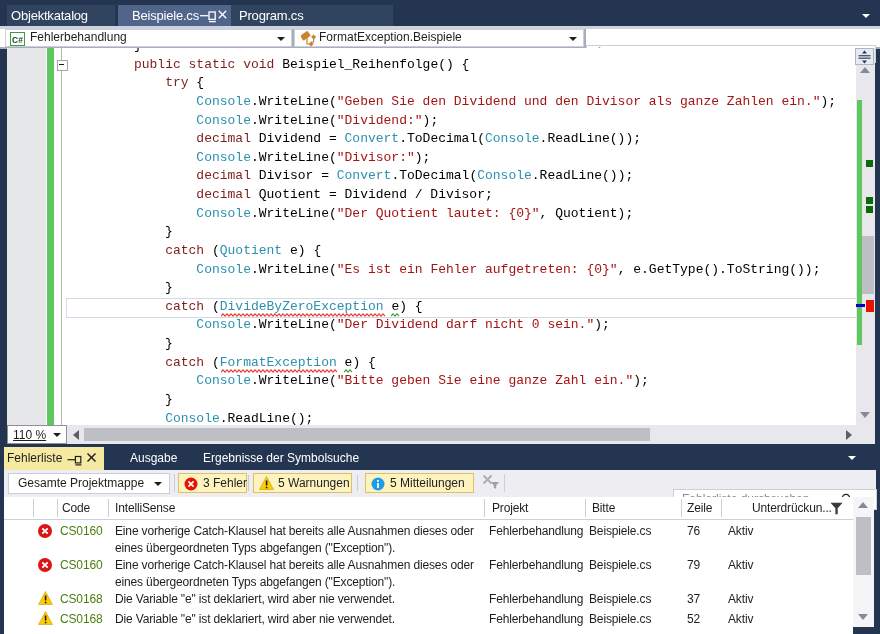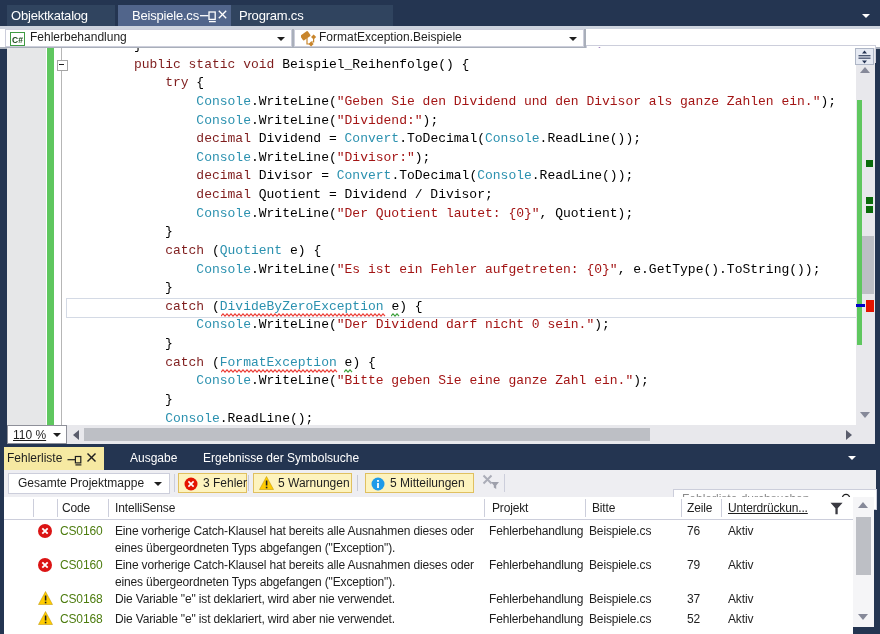--- a/index.html
+++ b/index.html
@@ -250,21 +250,21 @@
       <div class="hsep" style="left:104px;"></div>
       <div class="hsep" style="left:480px;"></div>
       <div class="hsep" style="left:581px;"></div>
       <div class="hsep" style="left:677px;"></div>
       <div class="hsep" style="left:717px;"></div>
       <div class="cell" style="left:58px;top:4px;">Code</div>
       <div class="cell" style="left:111px;top:4px;">IntelliSense</div>
       <div class="cell" style="left:488px;top:4px;">Projekt</div>
       <div class="cell" style="left:588px;top:4px;">Bitte</div>
       <div class="cell" style="left:683px;top:4px;">Zeile</div>
-      <div class="cell" style="left:724px;top:4px;text-decoration:underline;">Unterdrückun...</div>
+      <div class="cell" style="left:748px;top:4px;">Unterdrückun...</div>
       <svg class="abs" style="left:826px;top:5px;" width="14" height="13" viewBox="0 0 14 13">
         <path d="M0.5 0.8 L12.6 0.8 L7.7 6.3 L7.7 12.2 L5.4 12.2 L5.4 6.3 Z" fill="#3A3A41"></path>
       </svg>
     </div>
 
     <svg class="abs" id="err1" style="left:34px;top:27px;" width="14" height="14" viewBox="0 0 14 14">
       <circle cx="7" cy="7" r="7" fill="#DB1414"></circle>
       <path d="M4.3 4.3 L9.7 9.7 M9.7 4.3 L4.3 9.7" stroke="#FFFFFF" stroke-width="1.9"></path>
     </svg>
     <div class="cell link" style="left:56px;top:27px;">CS0160</div>

